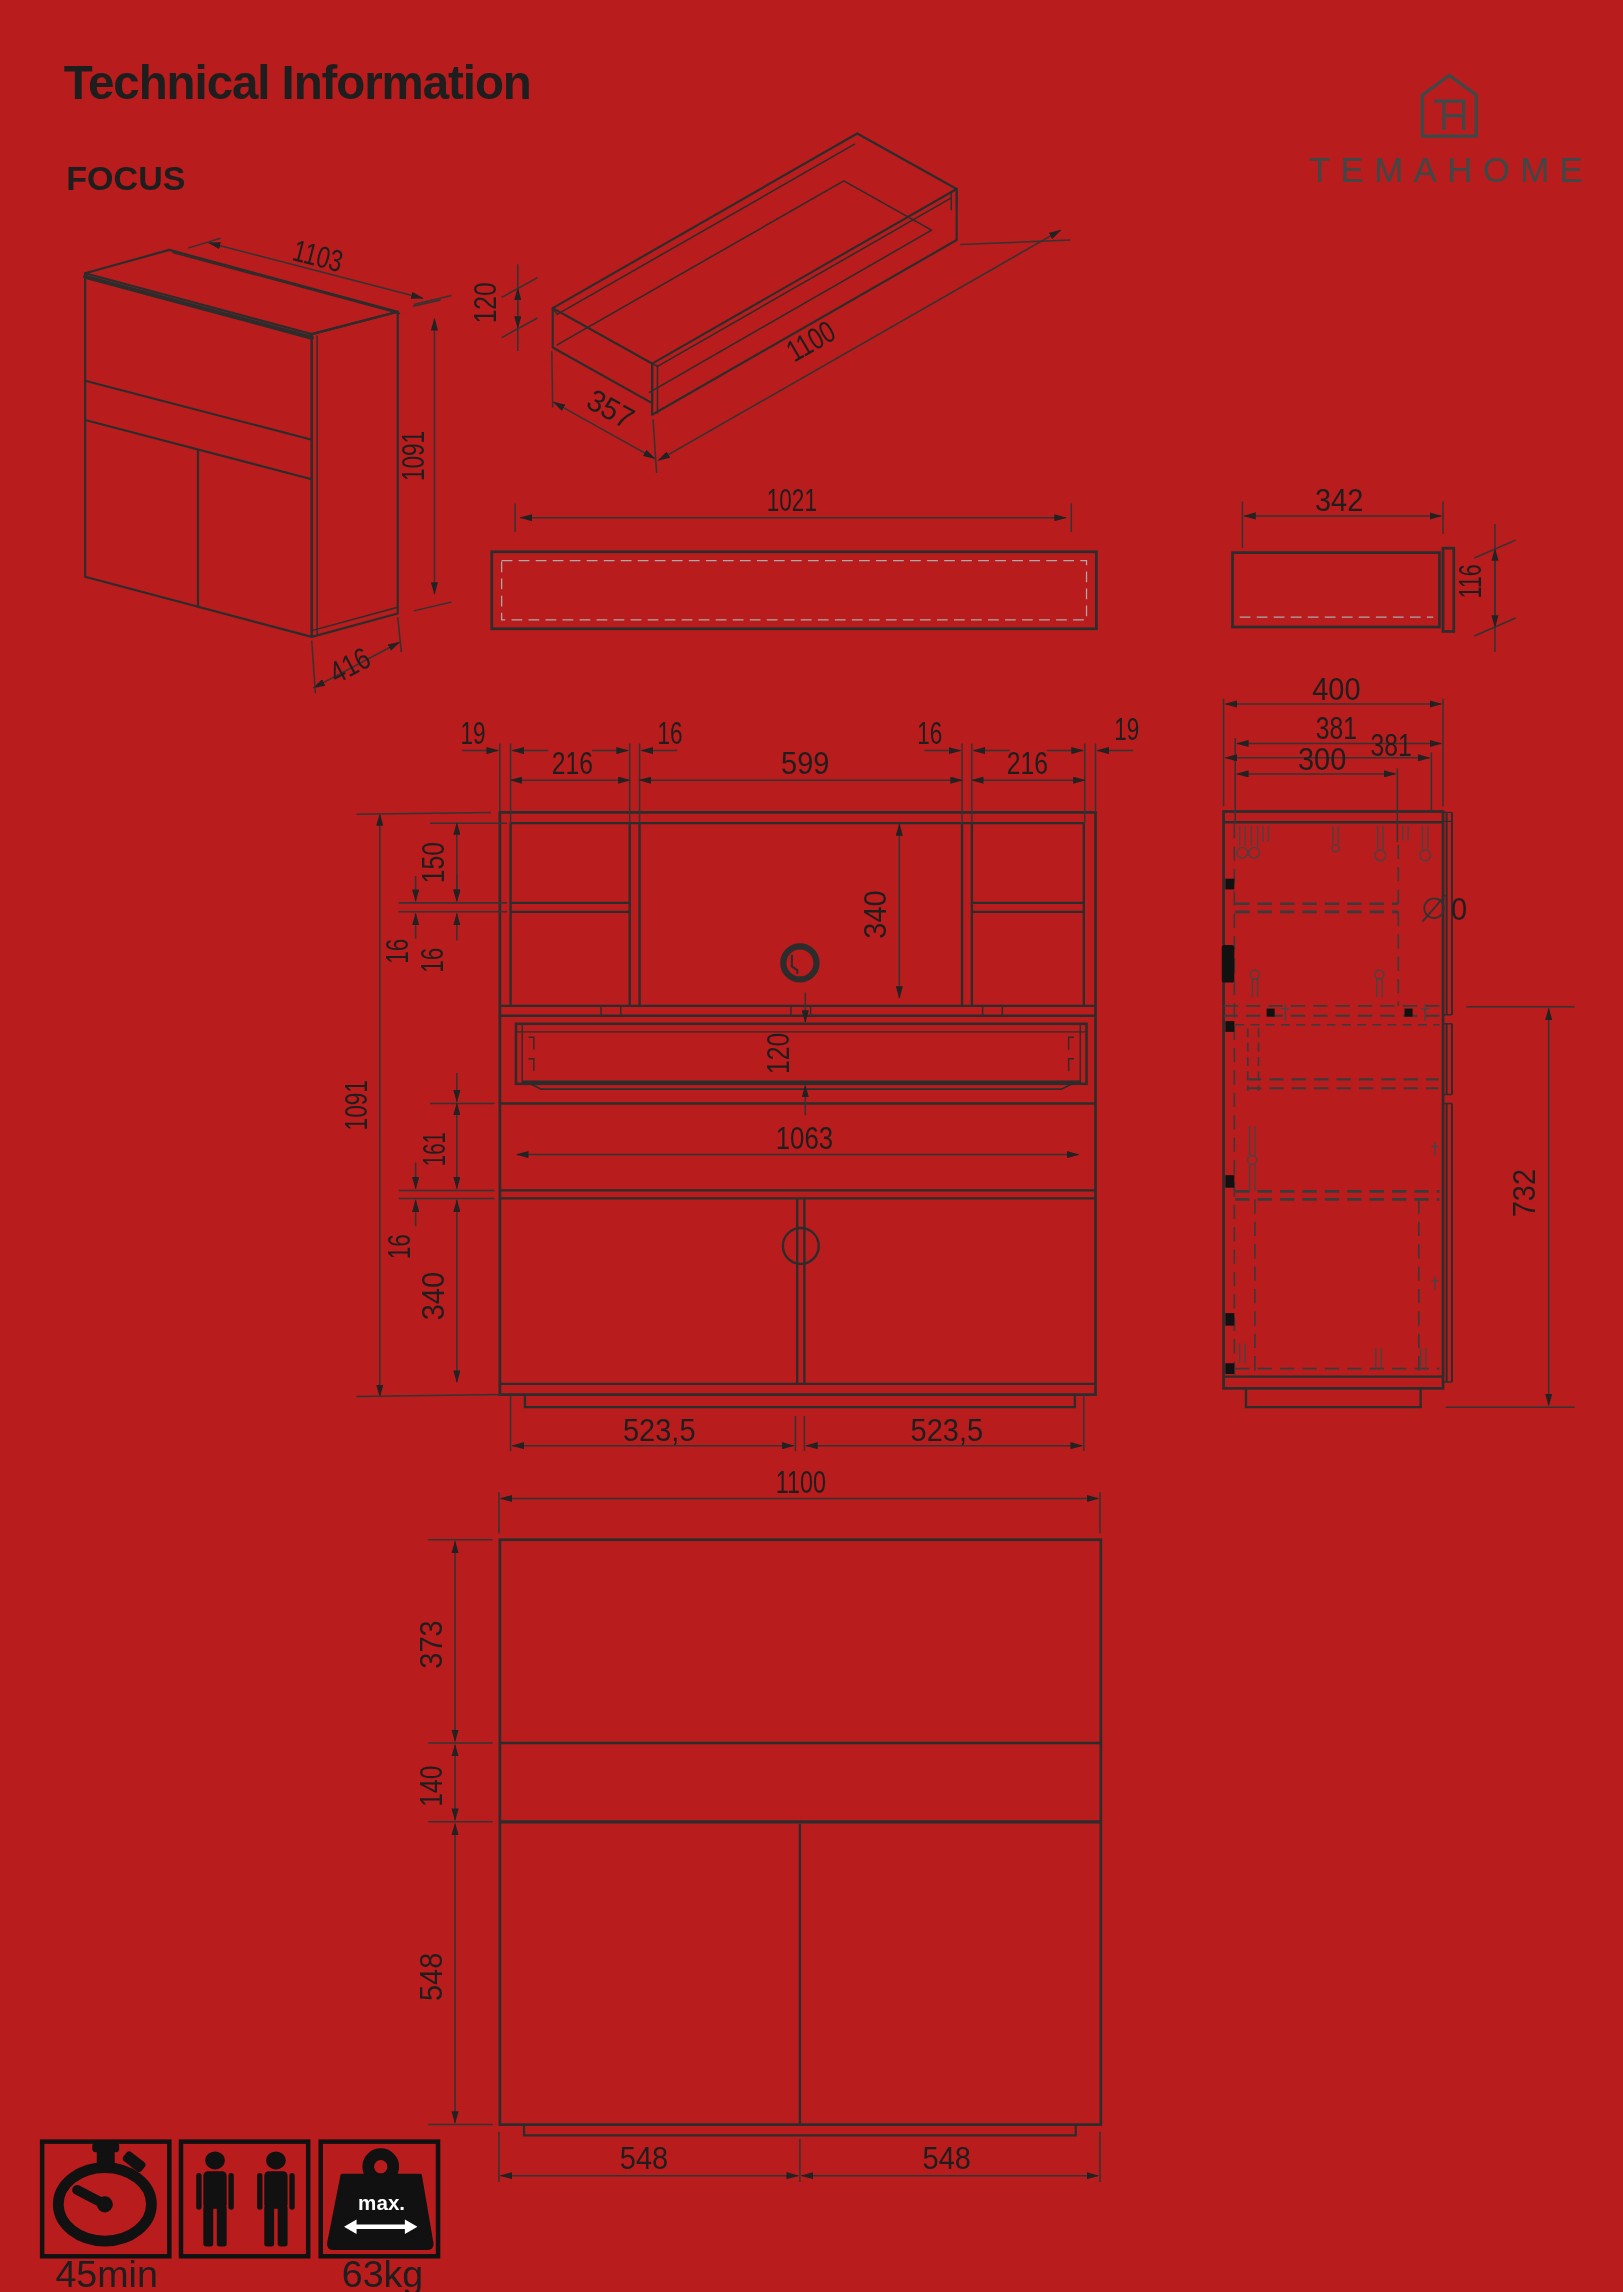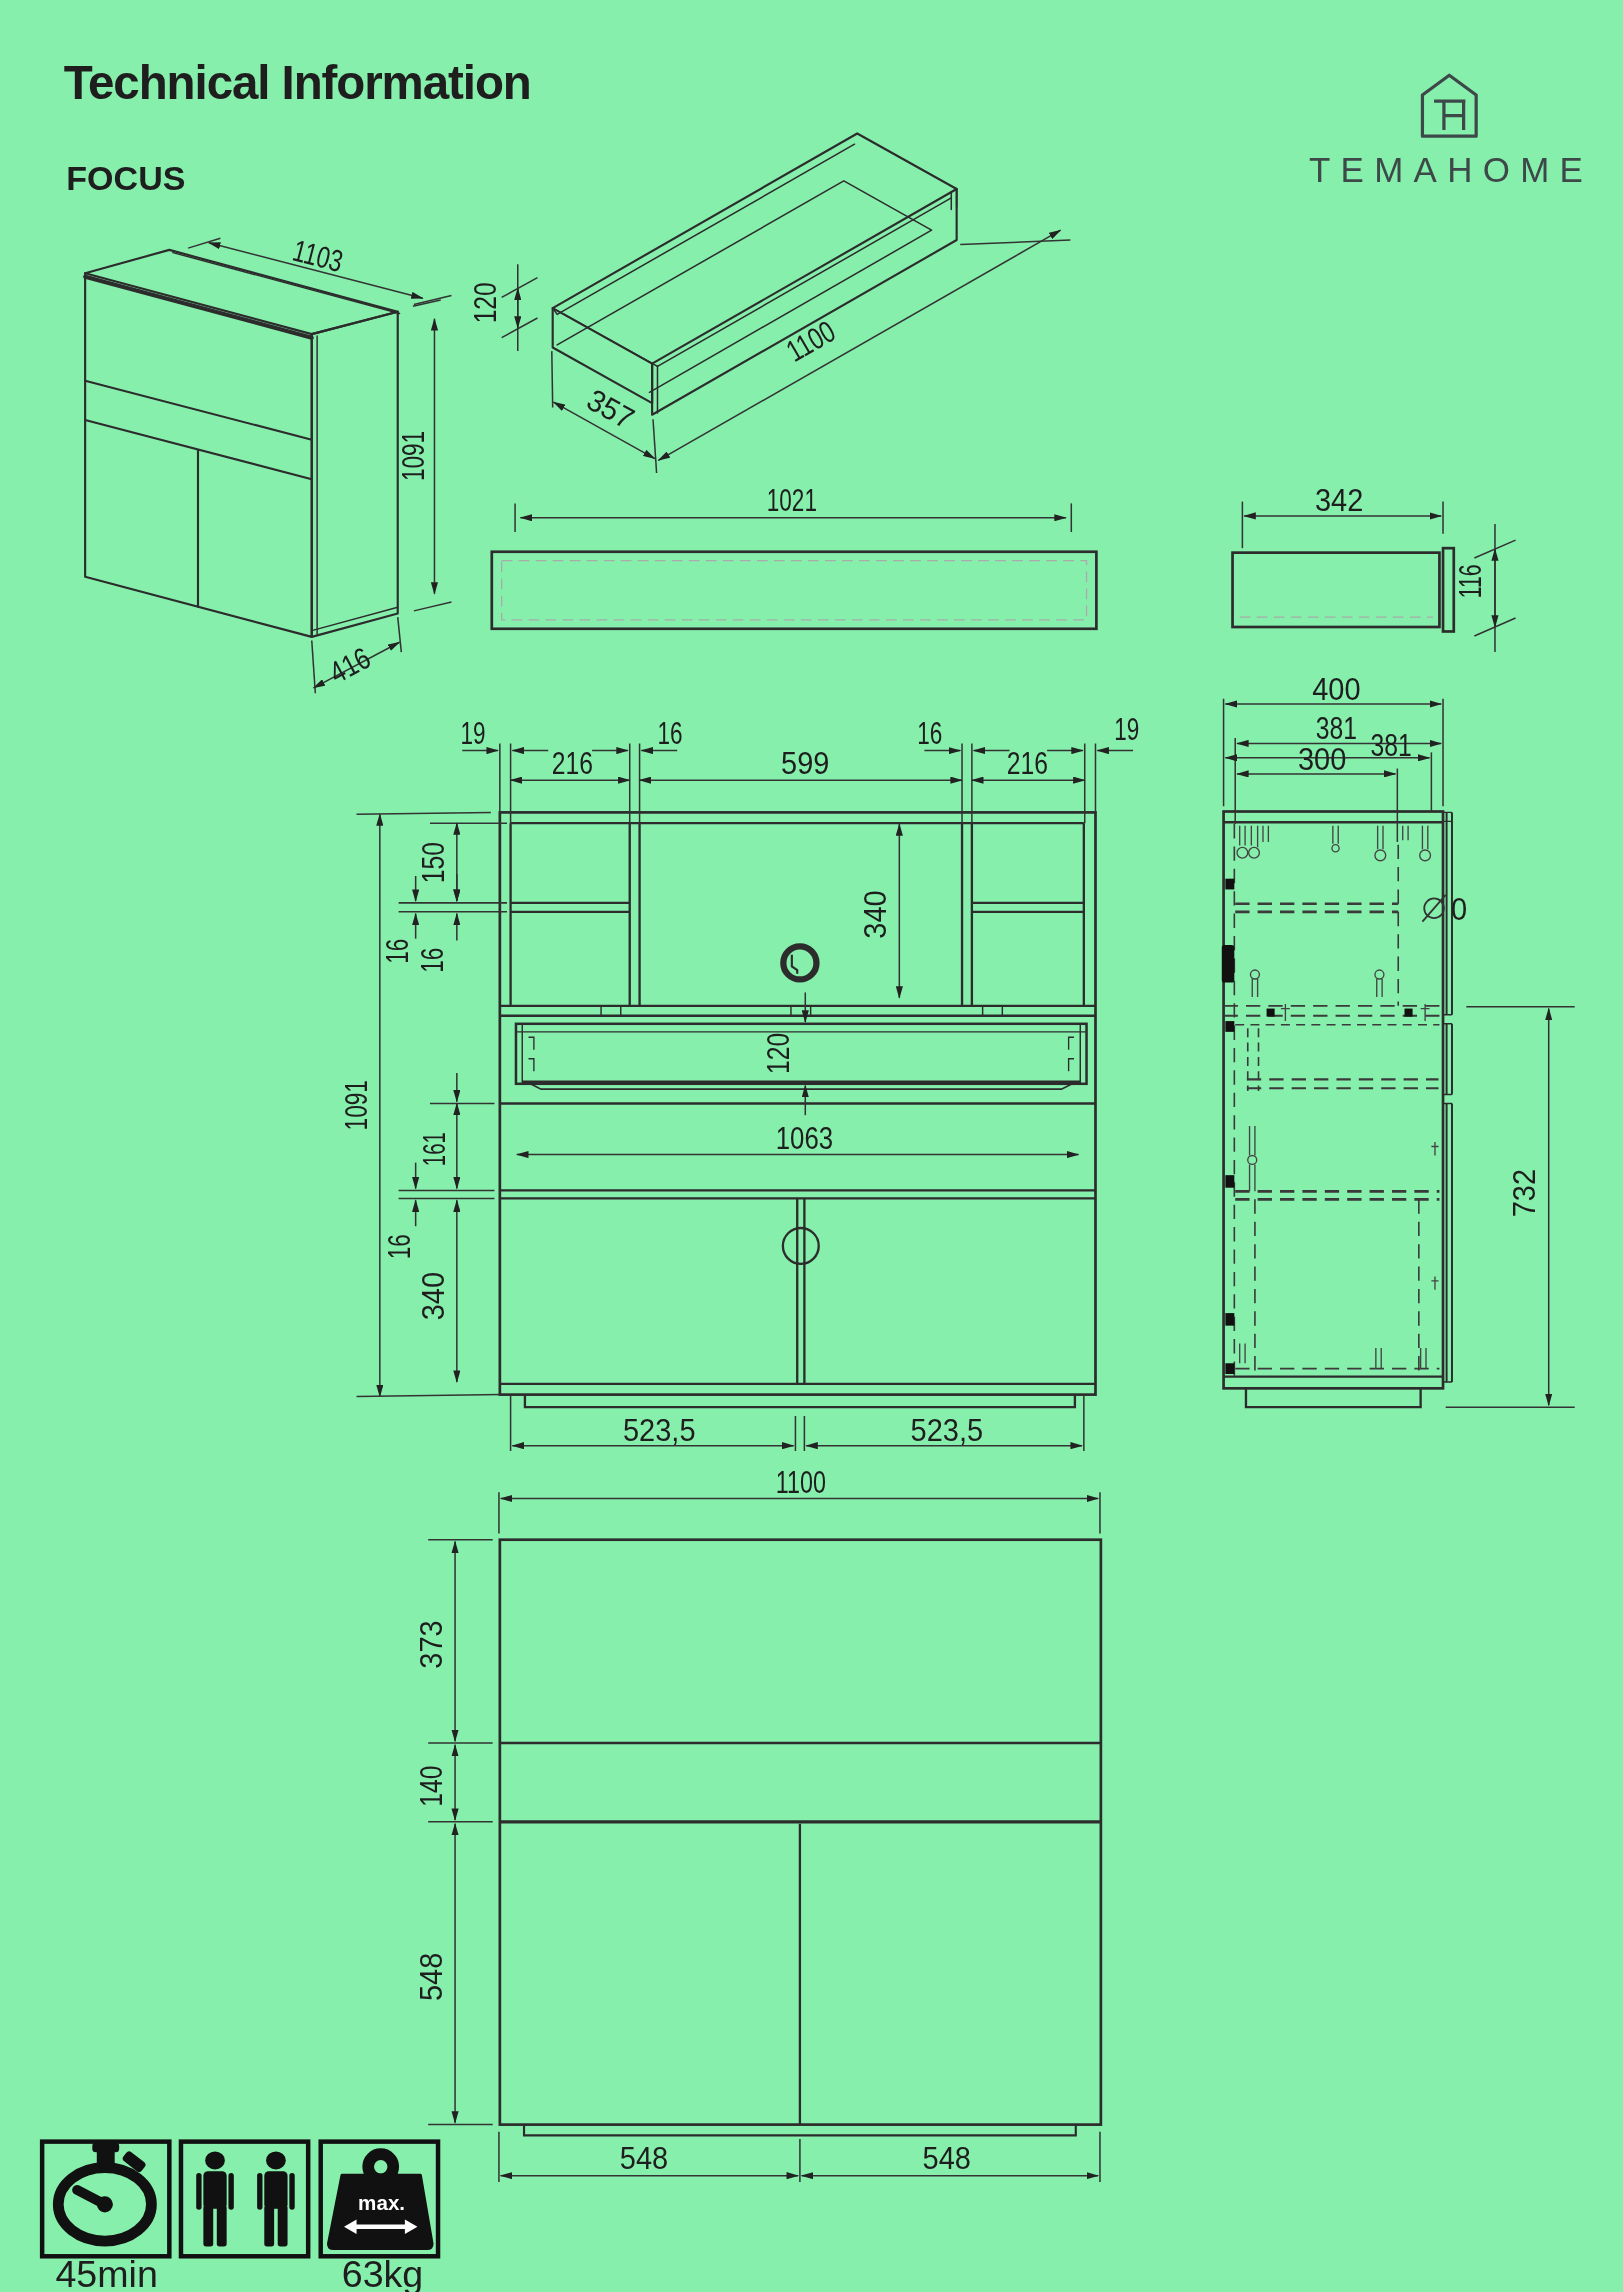--- a/index.html
+++ b/index.html
@@ -1,16 +1,16 @@
 <!DOCTYPE html>
 <html style="font-size:14.3px"><head>
 <meta charset="utf-8">
 <style>
   html,body{margin:0;padding:0;background:#fdfdfd;}
-  .page{position:relative;width:1624px;height:2293px;background:#86efac;font-family:"Liberation Sans",sans-serif;}
+  .page{position:relative;width:1624px;height:2293px;background:#b91c1c;font-family:"Liberation Sans",sans-serif;}
   svg{position:absolute;top:0;left:0;}
   text{font-family:"Liberation Sans",sans-serif;fill:#1e1e1e;}
   .dim{font-size:34px;}
   .lbl{fill:#3d4848;}
 </style>
 </head>
 <body>
 <div class="page">
 <svg width="1624" height="2293" viewBox="0 0 1813 2560">
 <defs>

